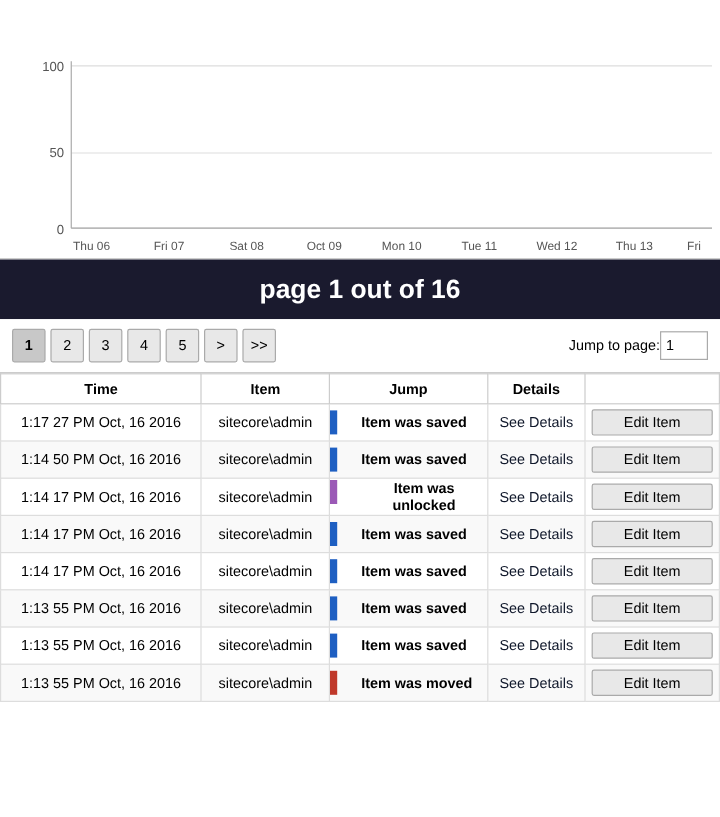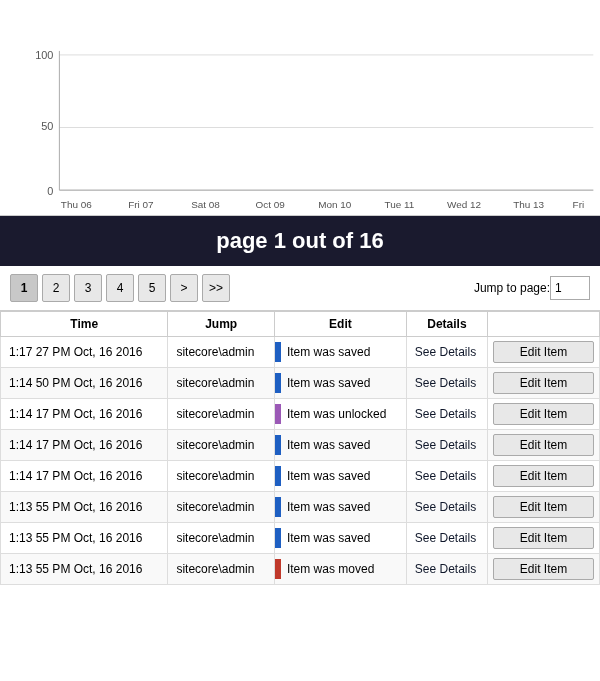--- a/index.html
+++ b/index.html
@@ -80,34 +80,36 @@
       text-align: center;
       font-weight: bold;
       font-size: 12px;
       margin-left: 36px;
     }
     .log-table td {
       border: 1px solid #ddd;
       padding: 6px 8px;
       vertical-align: middle;
       font-size: 12px;
+      text-align: center;
     }
     .log-table tr:nth-child(even) td { background: #f9f9f9; }
     .log-table tr:nth-child(odd) td { background: #fff; }
 
     .col-time { width: 165px; }
     .col-user { width: 105px; }
     .col-type { width: 130px; }
     .col-details { width: 80px; }
     .col-action { width: 90px; }
 
     .type-cell {
       display: flex;
       align-items: center;
-      gap: 0;
+      gap: 14px;
+      font-weight: bold;
     }
     .type-bar {
       width: 6px;
       min-height: 20px;
       height: 100%;
       margin-right: 6px;
       flex-shrink: 0;
       align-self: stretch;
     }
     .bar-blue { background: #1e5fc2; }
@@ -181,22 +183,22 @@
   <div class="jump-to-page">
     <span>Jump to page:</span>
     <input class="jump-input" type="text" value="1" style="">
   </div>
 </div>
 
 <table class="log-table">
   <thead>
     <tr>
       <th class="col-time">Time</th>
-      <th class="col-user">Jump</th>
-      <th class="col-type">Edit</th>
+      <th class="col-user">Item</th>
+      <th class="col-type">Jump</th>
       <th class="col-details">Details</th>
       <th class="col-action"></th>
     </tr>
   </thead>
   <tbody id="table-body">
   <tr>
         <td class="col-time">1:17 27 PM Oct, 16 2016</td>
         <td class="col-user">sitecore\admin</td>
         <td class="col-type" style="padding: 0px;">
           <div class="type-cell">

